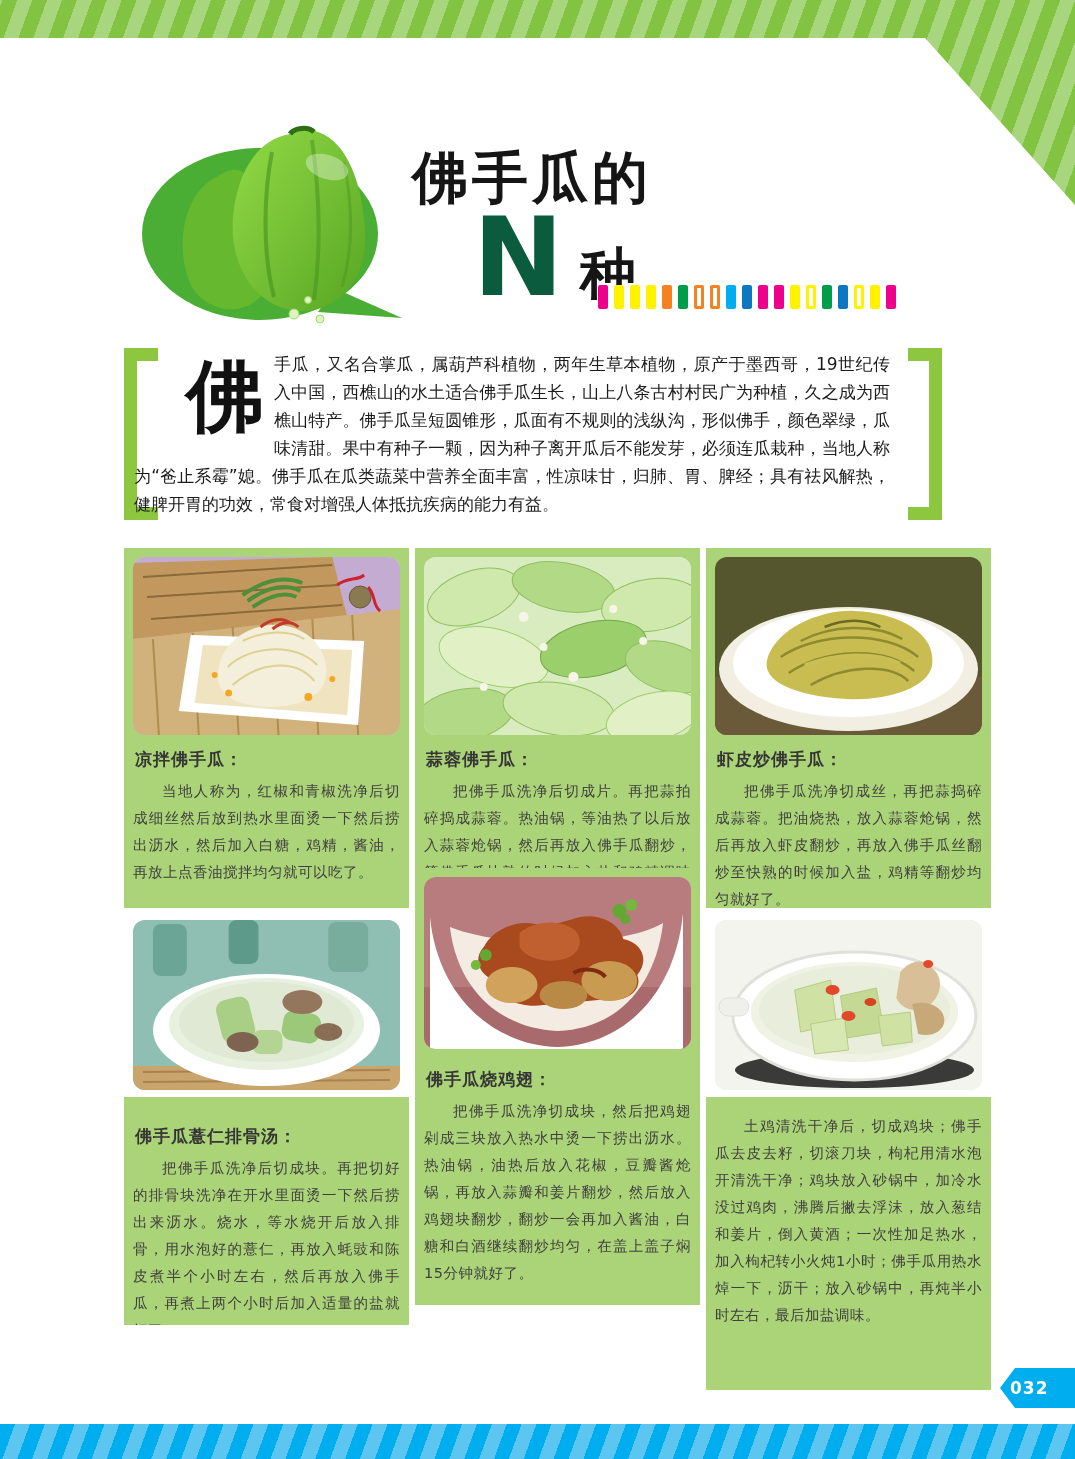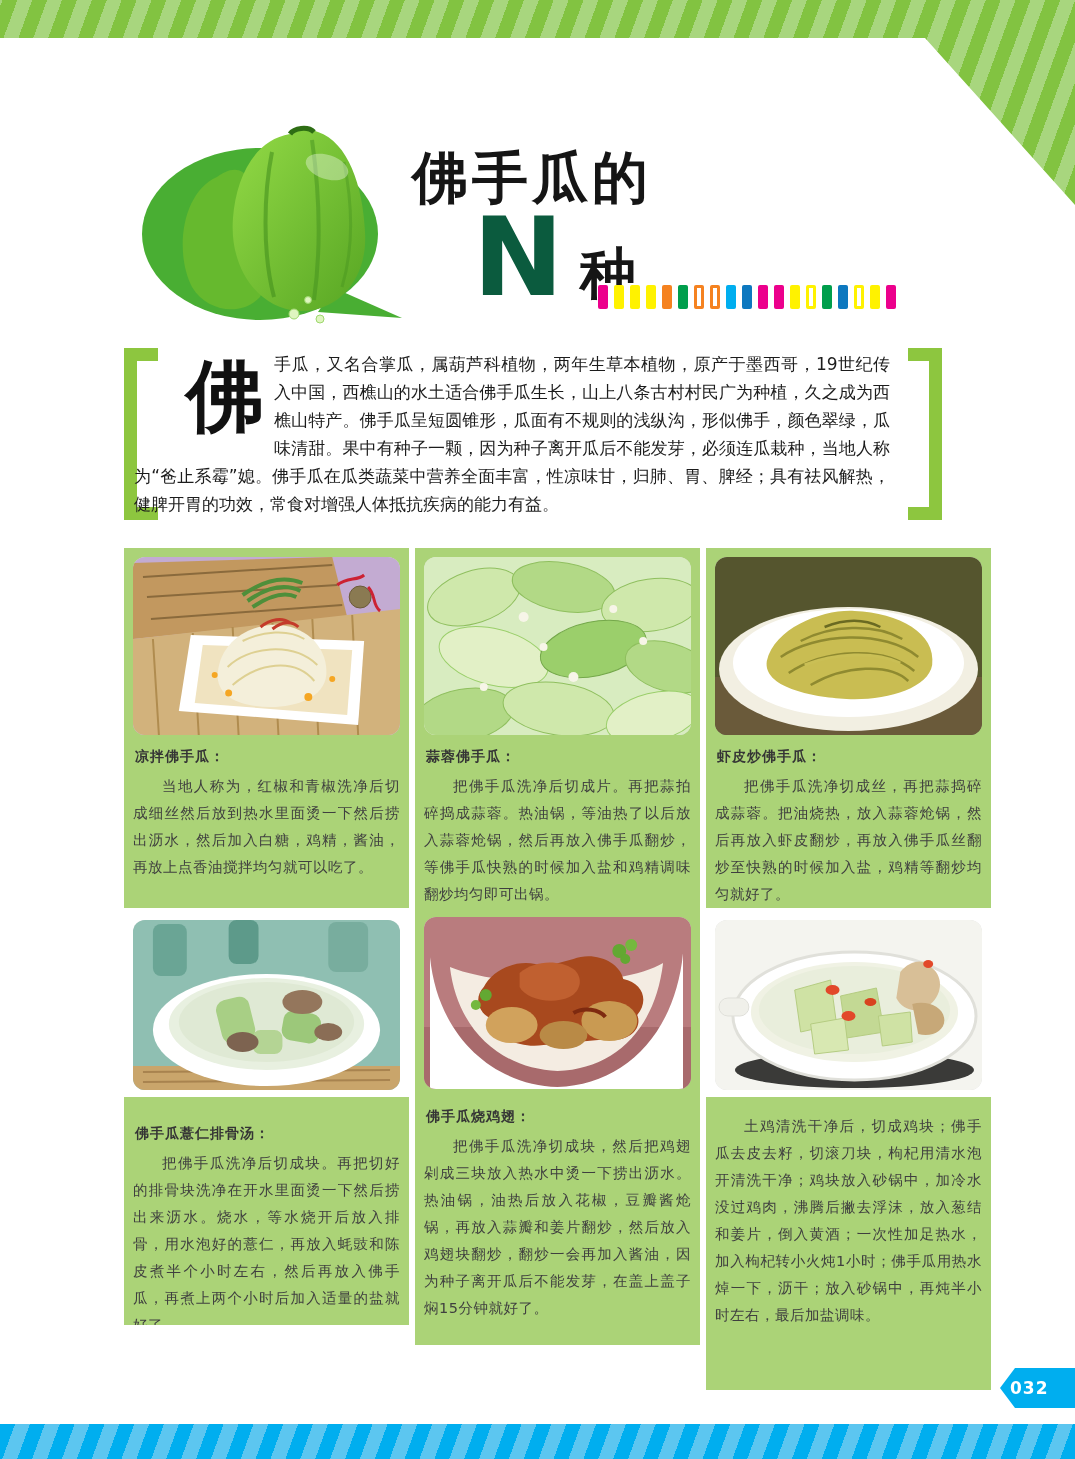--- a/index.html
+++ b/index.html
@@ -39,24 +39,24 @@
   .intro-text{position:absolute;left:10px;right:52px;top:2px;font-size:17px;line-height:28px;color:#1c1c1c;text-align:justify;}
   .dropcap{float:left;font-size:78px;line-height:84px;font-weight:600;color:#111;margin:4px 10px 0 52px;}
 
   
   .card{position:absolute;width:285px;background:var(--card-green);box-sizing:border-box;padding:9px;overflow:hidden;}
   .row1{top:548px;height:360px;}
   .photo{width:100%;height:178px;border-radius:12px;overflow:hidden;background:#ddd;}
   .photo svg{width:100%;height:100%;display:block;}
   .photo-free{position:absolute;width:285px;top:920px;padding:0 9px;box-sizing:border-box;background:transparent;}
   .photo-free .photo{height:170px;}
-  .card-title{margin:13px 0 0 2px;font-size:14px;font-weight:bold;color:#353535;letter-spacing:1px;}
+  .card-title{margin:13px 0 0 2px;font-size:17px;font-weight:bold;color:#353535;letter-spacing:1px;}
   .card-body{margin:7px 0 0 0;font-size:14.5px;line-height:27px;color:#3f3f3f;text-align:justify;text-indent:2em;letter-spacing:0.5px;}
   .box2{padding-top:6px;}
-  .card5{top:908px;height:437px;}
+  .card5{top:868px;height:437px;}
   .card5 .photo{height:172px;}
   .box4{top:1097px;height:228px;}
   .box6{top:1097px;height:293px;}
   .col1{left:124px;} .col2{left:415px;} .col3{left:706px;}
 </style>
 </head>
 <body>
 
 <div class="page">
 
@@ -223,21 +223,21 @@
         <ellipse cx="140" cy="118" rx="24" ry="14" fill="#b98a46"></ellipse>
         <path d="M150,96 C160,90 176,92 182,100" stroke="#7e2a10" stroke-width="4" fill="none"></path>
         <circle cx="196" cy="34" r="7" fill="#63a832"></circle>
           <circle cx="208" cy="28" r="6" fill="#74b83e"></circle>
           <circle cx="202" cy="42" r="5" fill="#63a832"></circle>
         <circle cx="62" cy="78" r="6" fill="#63a832"></circle>
           <circle cx="52" cy="88" r="5" fill="#74b83e"></circle>
       </svg>
     </div>
     <h3 class="card-title box2">佛手瓜烧鸡翅：</h3>
-    <p class="card-body">把佛手瓜洗净切成块，然后把鸡翅剁成三块放入热水中烫一下捞出沥水。热油锅，油热后放入花椒，豆瓣酱炝锅，再放入蒜瓣和姜片翻炒，然后放入鸡翅块翻炒，翻炒一会再加入酱油，因为种子离开瓜后不能发芽，在盖上盖子焖15分钟就好了。</p>
+    <p class="card-body">把佛手瓜洗净切成块，然后把鸡翅剁成三块放入热水中烫一下捞出沥水。热油锅，油热后放入花椒，豆瓣酱炝锅，再放入蒜瓣和姜片翻炒，然后放入鸡翅块翻炒，翻炒一会再加入酱油，白糖和白酒继续翻炒均匀，在盖上盖子焖15分钟就好了。</p>
   </section>
 
   <div class="photo-free col3">
     <div class="photo">
       <svg viewBox="0 0 268 170" preserveAspectRatio="none">
         <rect width="268" height="170" fill="#f4f4ef"></rect>
         <ellipse cx="140" cy="150" rx="120" ry="18" fill="#3a3a38"></ellipse>
         <ellipse cx="140" cy="96" rx="122" ry="64" fill="#ffffff" stroke="#e0e0da" stroke-width="3"></ellipse>
         <rect x="4" y="78" width="30" height="18" rx="9" fill="#f0f0ea" stroke="#e0e0da"></rect>
         <ellipse cx="140" cy="92" rx="104" ry="50" fill="#f0f2e4"></ellipse>

